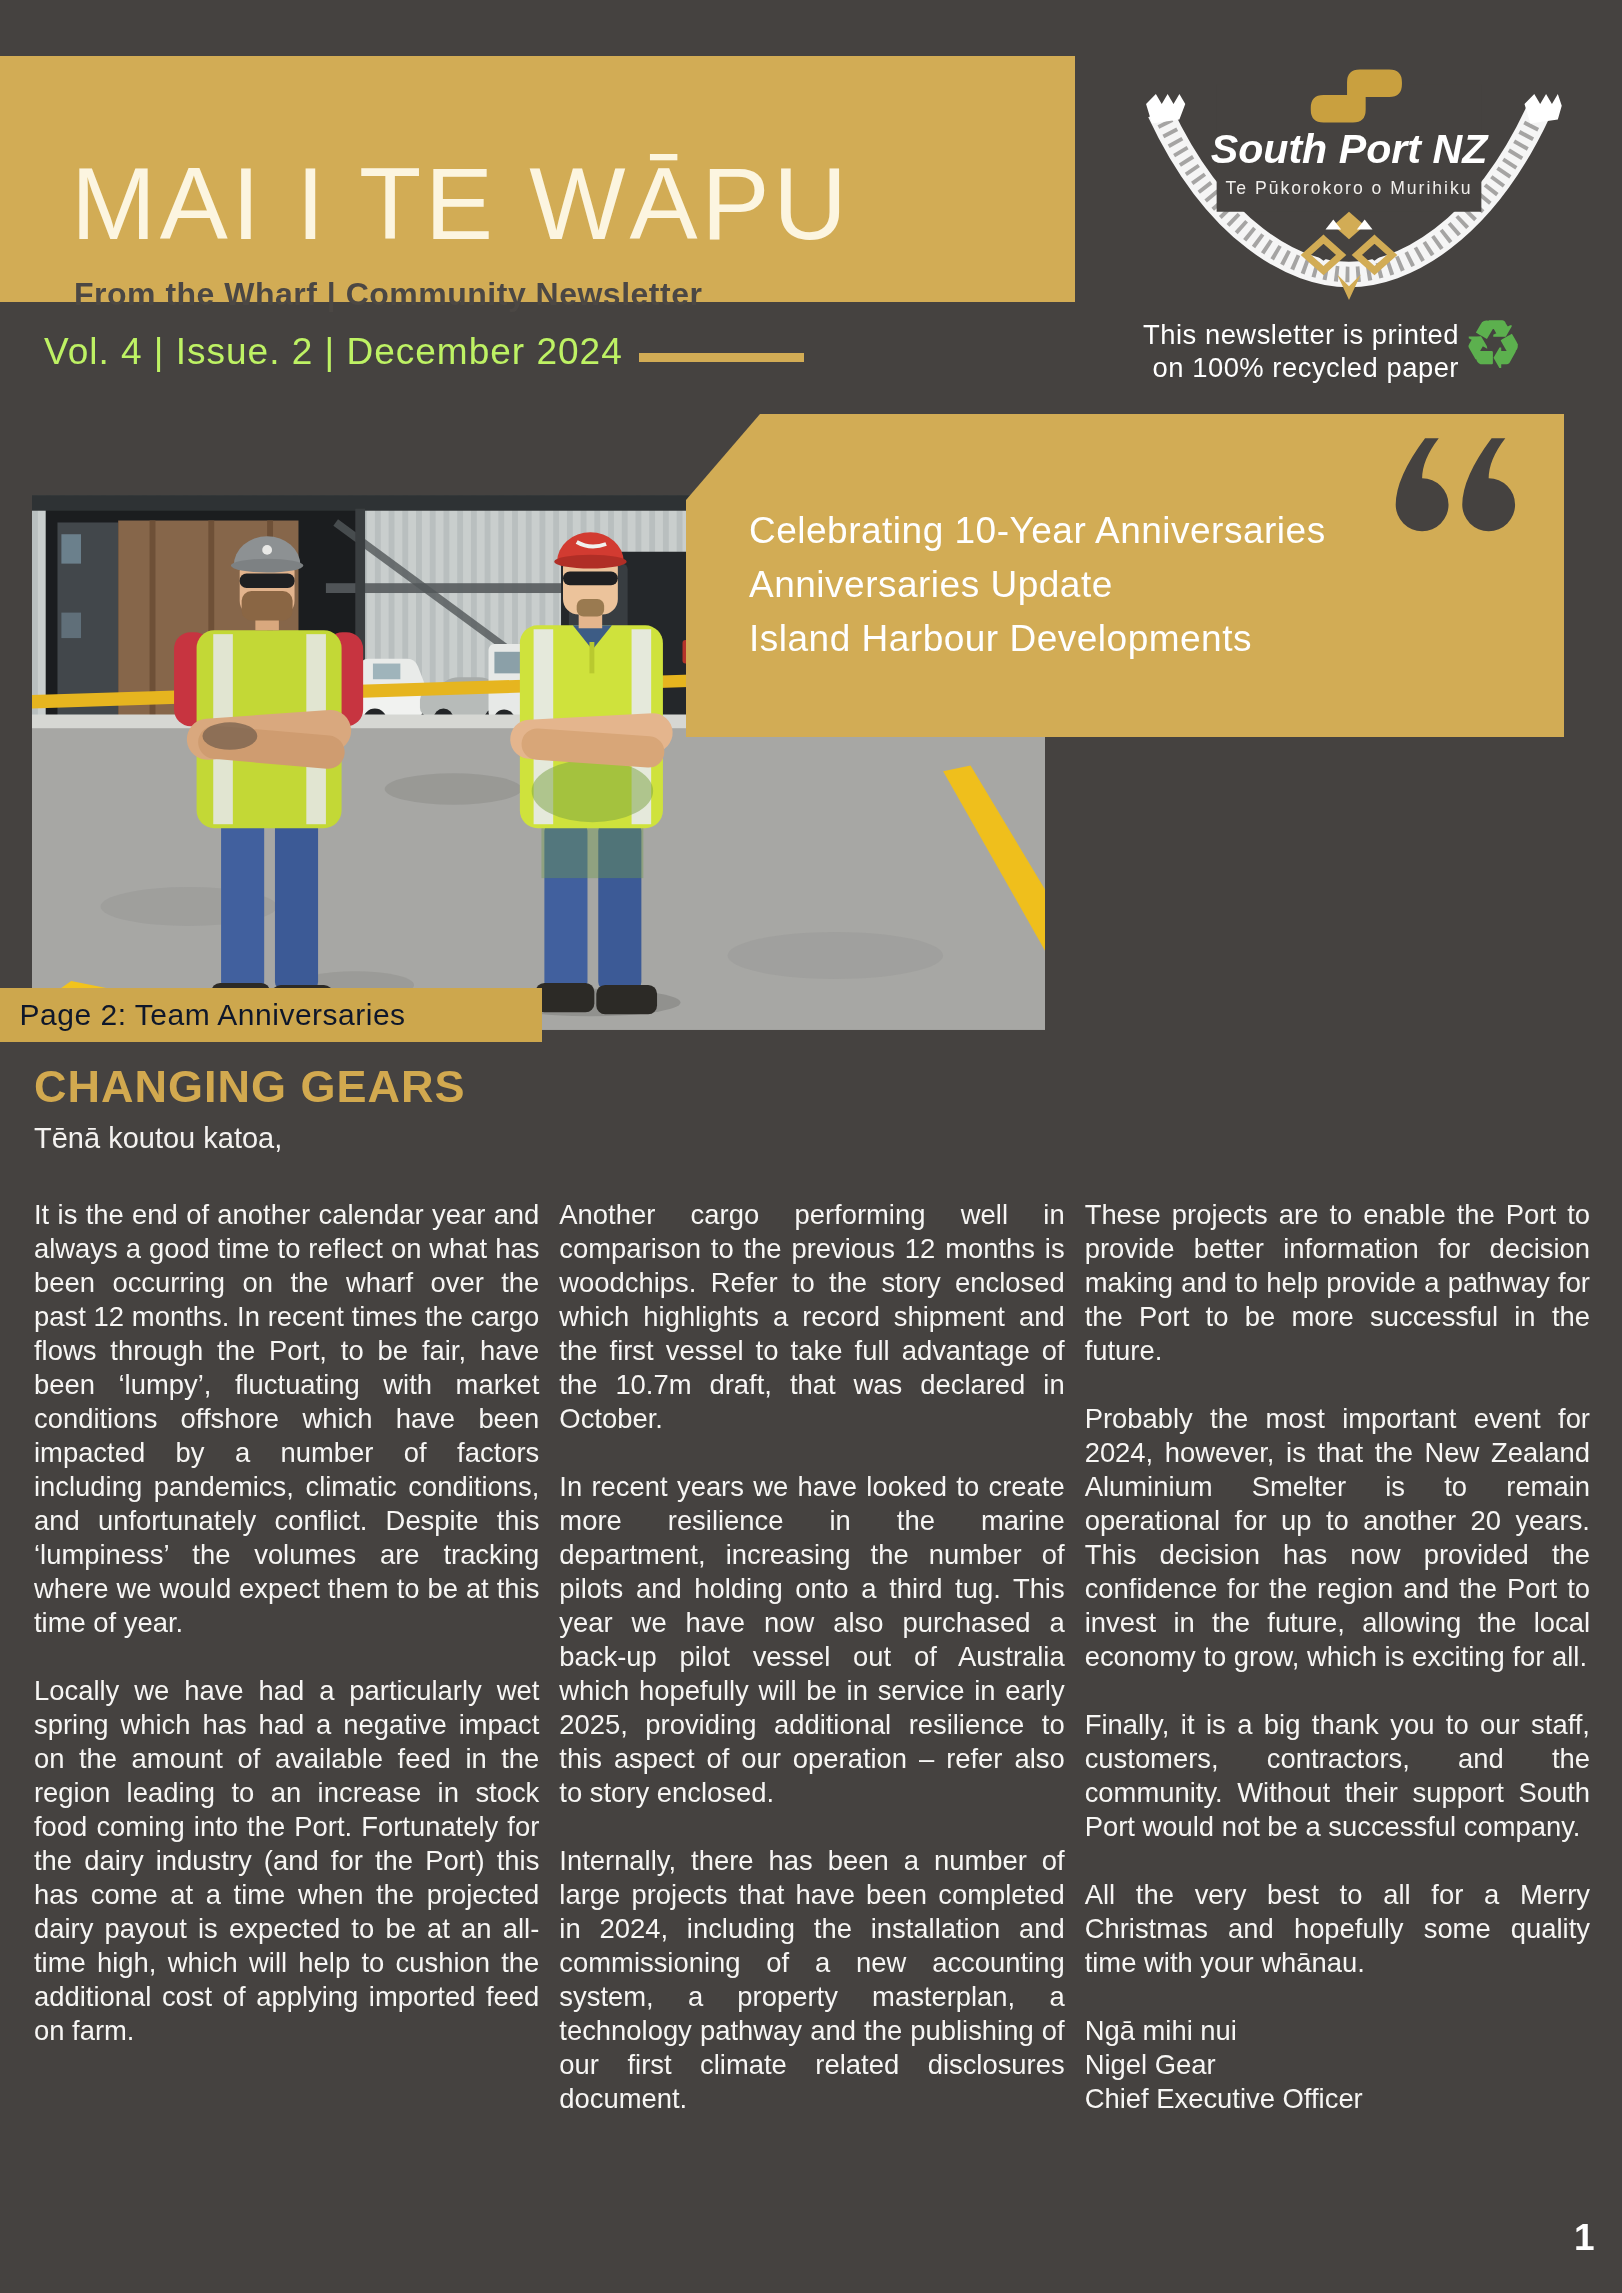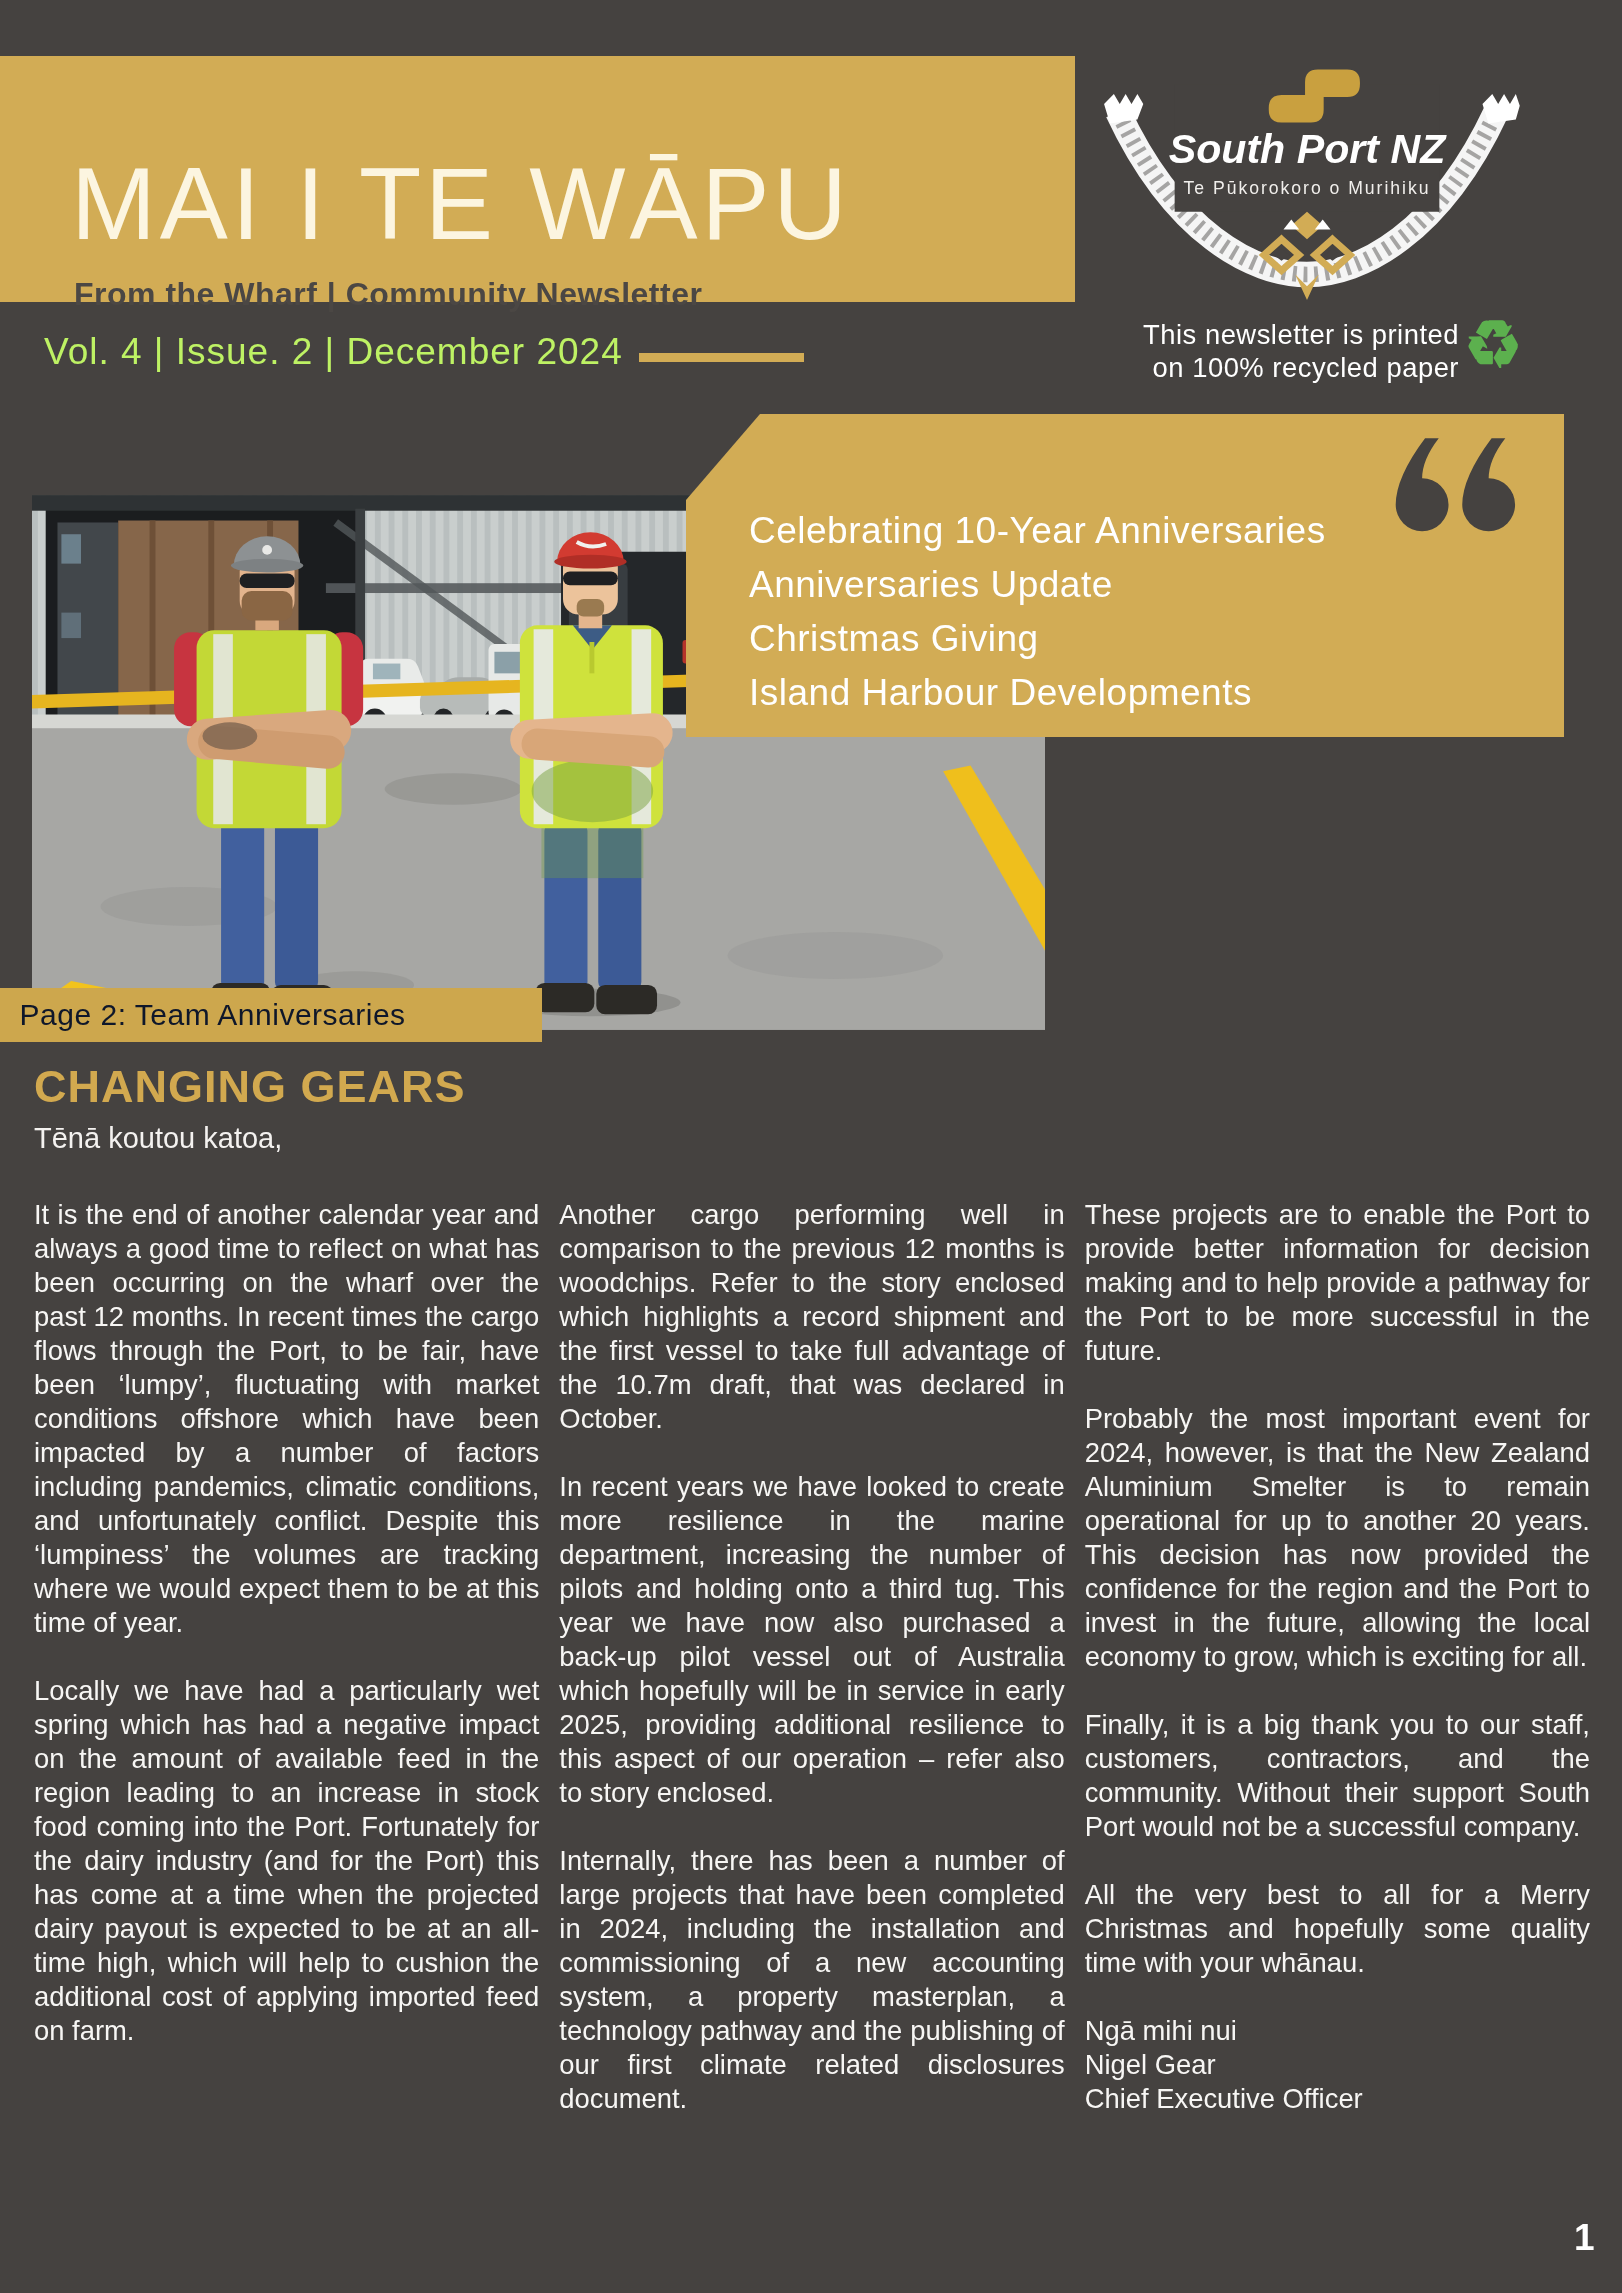--- a/index.html
+++ b/index.html
@@ -18,21 +18,21 @@
     font-size:102px;font-weight:400;letter-spacing:3.9px;
     color:#fcf5e0;white-space:nowrap;
   }
   .masthead-subtitle{
     left:74px;top:220px;
     font-size:32px;font-weight:700;letter-spacing:0.5px;
     color:#4b4744;white-space:nowrap;
   }
 
   
-  .logo-block{left:1057px;top:47px;width:500px;height:255px;}
+  .logo-block{left:1099px;top:47px;width:500px;height:255px;}
 
   
   .vol-line{
     left:44px;top:331px;font-size:37px;color:#bef264;
     letter-spacing:1px;white-space:nowrap;
   }
   .vol-rule{left:639px;top:353px;width:165px;height:8.8px;background:#d2ac55;}
 
   
   .recycled{
@@ -252,21 +252,20 @@
       <ellipse cx="570" cy="68" rx="37" ry="7" fill="#b02e26"></ellipse>
       <path d="M556 48 q14 8 30 2" stroke="#f1f1ee" stroke-width="4" fill="none"></path>
     </g>
   </svg>
 </div>
 
 <div class="abs issue-box">
   <div class="abs issue-list">
       <div>Celebrating 10-Year Anniversaries</div>
       <div>Anniversaries Update</div>
-      <div>Christmas Giving</div>
       <div>Island Harbour Developments</div>
     </div>
   <svg class="abs quote-mark" width="137" height="108" viewBox="0 0 140 110">
     <path d="M44 0 Q14 40 14 68 a27 27 0 1 0 27 -27 Q41 22 58 0 Z" fill="#454240"></path>
     <path d="M112 0 Q82 40 82 68 a27 27 0 1 0 27 -27 Q109 22 126 0 Z" fill="#454240"></path>
   </svg>
 </div>
 
 <div class="abs caption-bar">
   <span>Page 2: Team Anniversaries</span>

